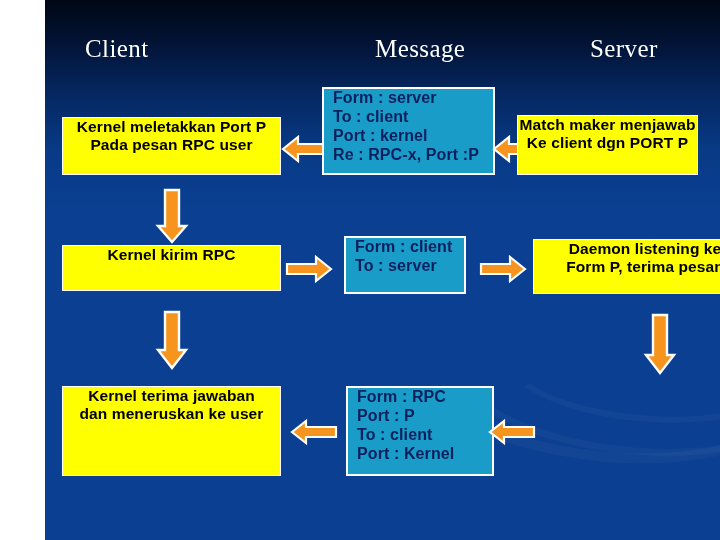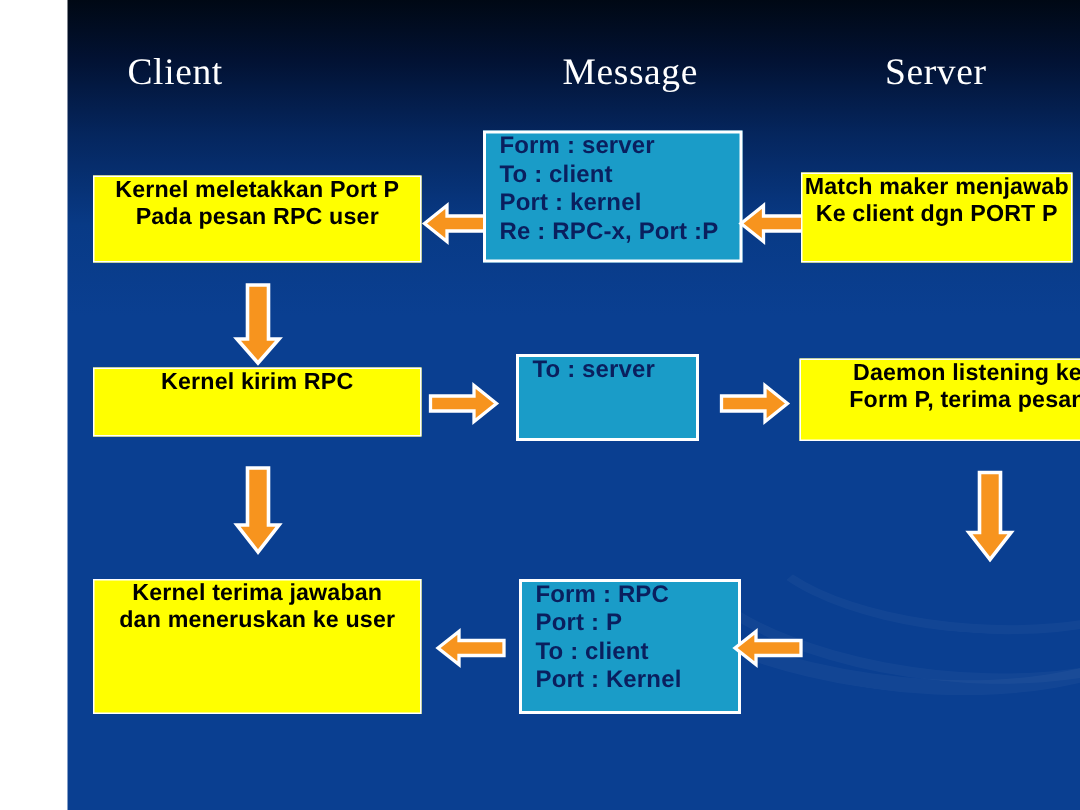--- a/index.html
+++ b/index.html
@@ -141,21 +141,21 @@
     <span class="ln">Port : kernel</span>
     <span class="ln">Re : RPC-x, Port :P</span>
   </div>
 
   <div class="arrow" style="left:447px; top:134px;">
     <svg width="48" height="30" viewBox="0 0 48 30" aria-hidden="true">
       <polygon points="2,15 17,3 17,10 46,10 46,20 17,20 17,27" fill="#f7941e" stroke="#ffffff" stroke-width="2.2" stroke-linejoin="miter"></polygon>
     </svg>
   </div>
 
-  <div class="box box-yellow" style="left:489px; top:115px; width:181px; height:60px;">
+  <div class="box box-yellow" style="left:472px; top:115px; width:181px; height:60px;">
     <span class="ln">Match maker menjawab</span>
     <span class="ln">Ke client dgn PORT P</span>
   </div>
 
   <div class="arrow" style="left:107px; top:188px;">
     <svg width="40" height="56" viewBox="0 0 40 56" aria-hidden="true">
       <polygon points="20,54 6,38 13,38 13,2 27,2 27,38 34,38" fill="#f7941e" stroke="#ffffff" stroke-width="2.4" stroke-linejoin="miter"></polygon>
     </svg>
   </div>
 
@@ -163,20 +163,21 @@
     <span class="ln">Kernel kirim RPC</span>
   </div>
 
   <div class="arrow" style="left:240px; top:254px;">
     <svg width="48" height="30" viewBox="0 0 48 30" aria-hidden="true">
       <polygon points="46,15 31,3 31,10 2,10 2,20 31,20 31,27" fill="#f7941e" stroke="#ffffff" stroke-width="2.2" stroke-linejoin="miter"></polygon>
     </svg>
   </div>
 
   <div class="box box-cyan" style="left:299px; top:236px; width:122px; height:58px;">
+    <span class="ln">Form : client</span>
     <span class="ln">To : server</span>
   </div>
 
   <div class="arrow" style="left:434px; top:254px;">
     <svg width="48" height="30" viewBox="0 0 48 30" aria-hidden="true">
       <polygon points="46,15 31,3 31,10 2,10 2,20 31,20 31,27" fill="#f7941e" stroke="#ffffff" stroke-width="2.2" stroke-linejoin="miter"></polygon>
     </svg>
   </div>
 
   <div class="box box-yellow" style="left:488px; top:239px; width:224px; height:55px;">

